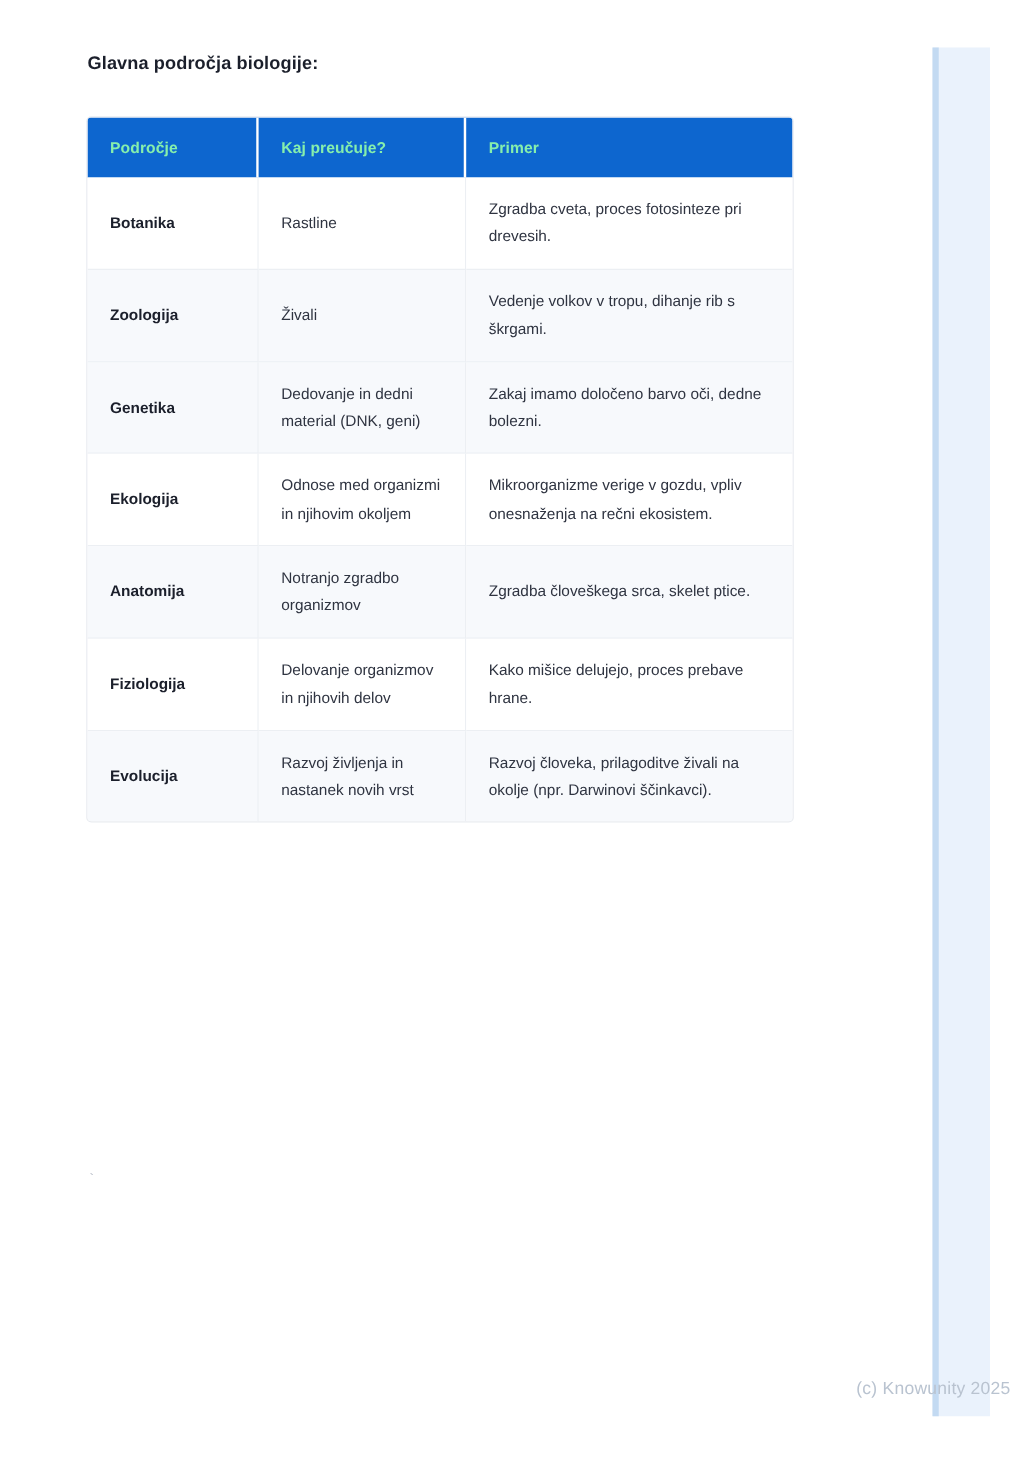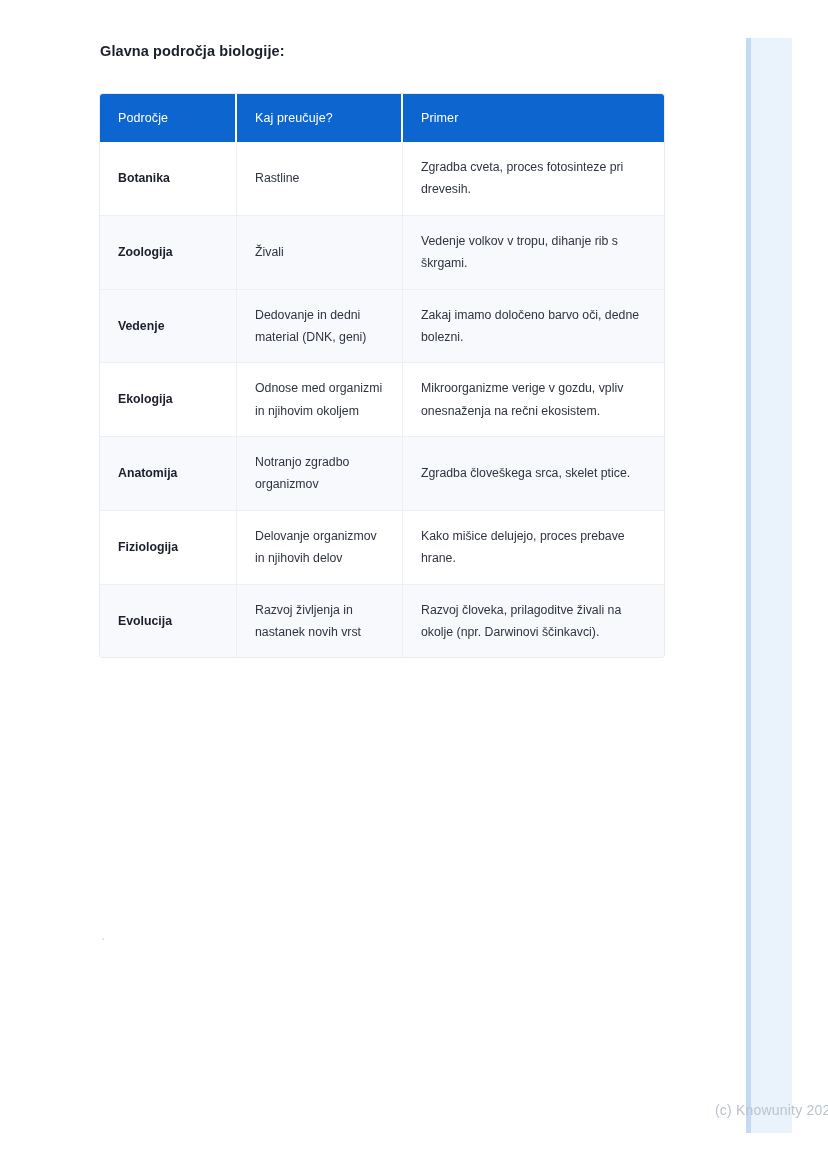--- a/index.html
+++ b/index.html
@@ -34,21 +34,20 @@
     background: #c3daf2;
   }
 
   
   #doc {
     position: absolute;
     left: 0;
     top: 0;
     width: 746px;
     height: 1171px;
-    margin-left: 30px;
   }
 
   #page-title {
     position: absolute;
     left: 70px;
     top: 43px;
     font-size: 14.5px;
     font-weight: bold;
     color: #1b1f2b;
     letter-spacing: 0.1px;
@@ -69,23 +68,23 @@
     border-radius: 3px;
     overflow: hidden;
     box-shadow: 0 0 0 1px #e8ebf0;
   }
   table.areas-table col.c1 { width: 137px; }
   table.areas-table col.c2 { width: 166px; }
   table.areas-table col.c3 { width: 261px; }
 
   thead th {
     background: #0d66cf;
-    color: #ffffff;
+    color: #86efac;
     font-size: 12.5px;
-    font-weight: normal;
+    font-weight: bold;
     text-align: left;
     padding: 17px 16px 17px 18px;
     border-right: 2px solid #ffffff;
     vertical-align: middle;
     letter-spacing: 0.1px;
   }
   thead th:last-child { border-right: none; }
 
   tbody td {
     font-size: 12.3px;
@@ -154,21 +153,21 @@
           <td class="area-name">Botanika</td>
           <td>Rastline</td>
           <td>Zgradba cveta, proces fotosinteze pri drevesih.</td>
         </tr>
         <tr class="even">
           <td class="area-name">Zoologija</td>
           <td>Živali</td>
           <td>Vedenje volkov v tropu, dihanje rib s škrgami.</td>
         </tr>
         <tr class="even">
-          <td class="area-name">Vedenje</td>
+          <td class="area-name">Genetika</td>
           <td>Dedovanje in dedni material (DNK, geni)</td>
           <td>Zakaj imamo določeno barvo oči, dedne bolezni.</td>
         </tr>
         <tr class="odd">
           <td class="area-name">Ekologija</td>
           <td>Odnose med organizmi in njihovim okoljem</td>
           <td>Mikroorganizme verige v gozdu, vpliv onesnaženja na rečni ekosistem.</td>
         </tr>
         <tr class="even">
           <td class="area-name">Anatomija</td>

